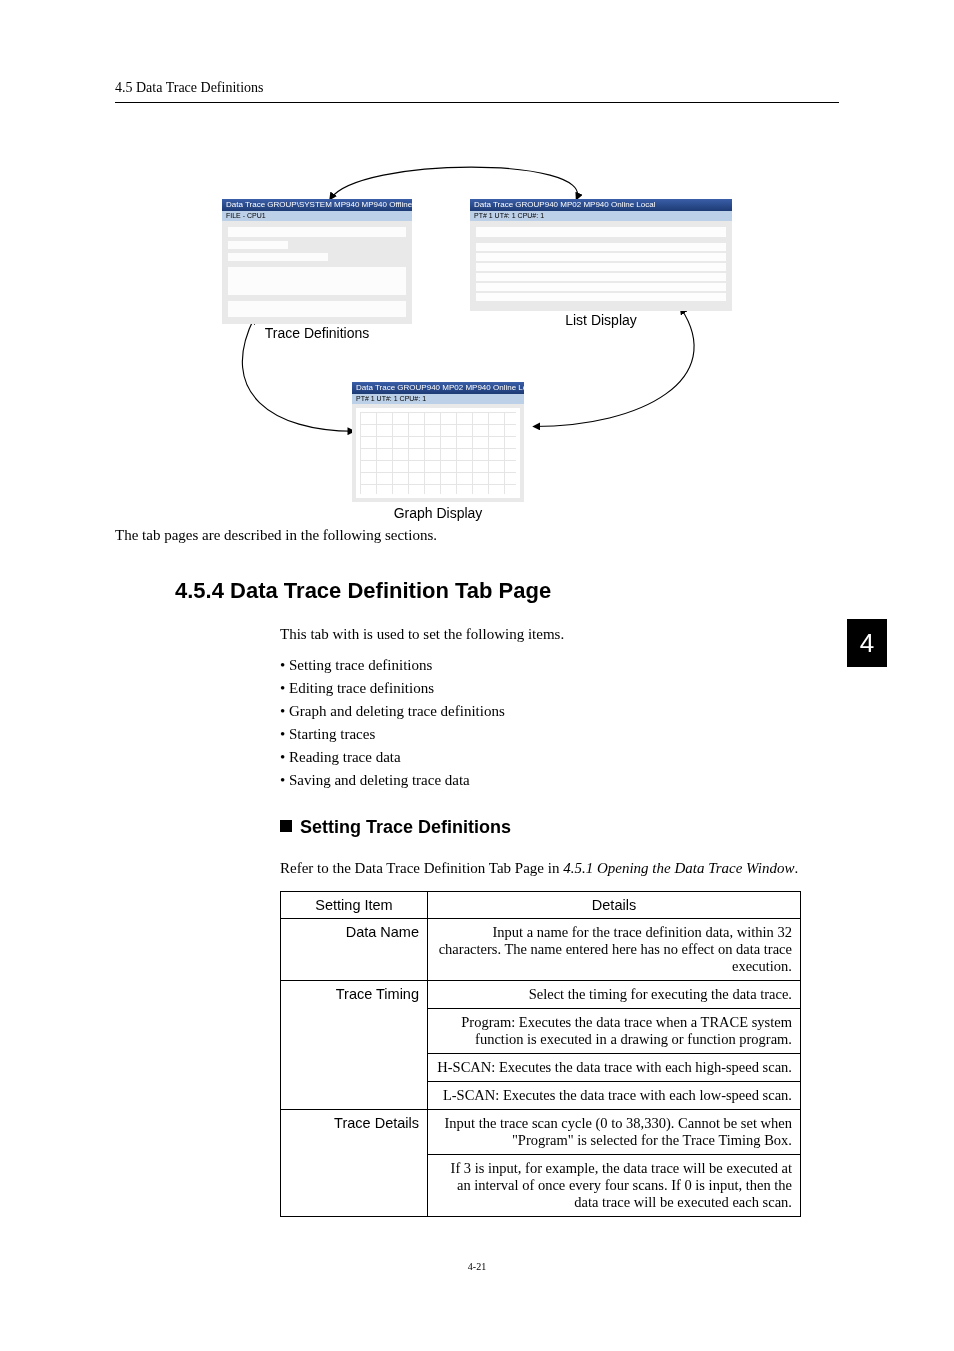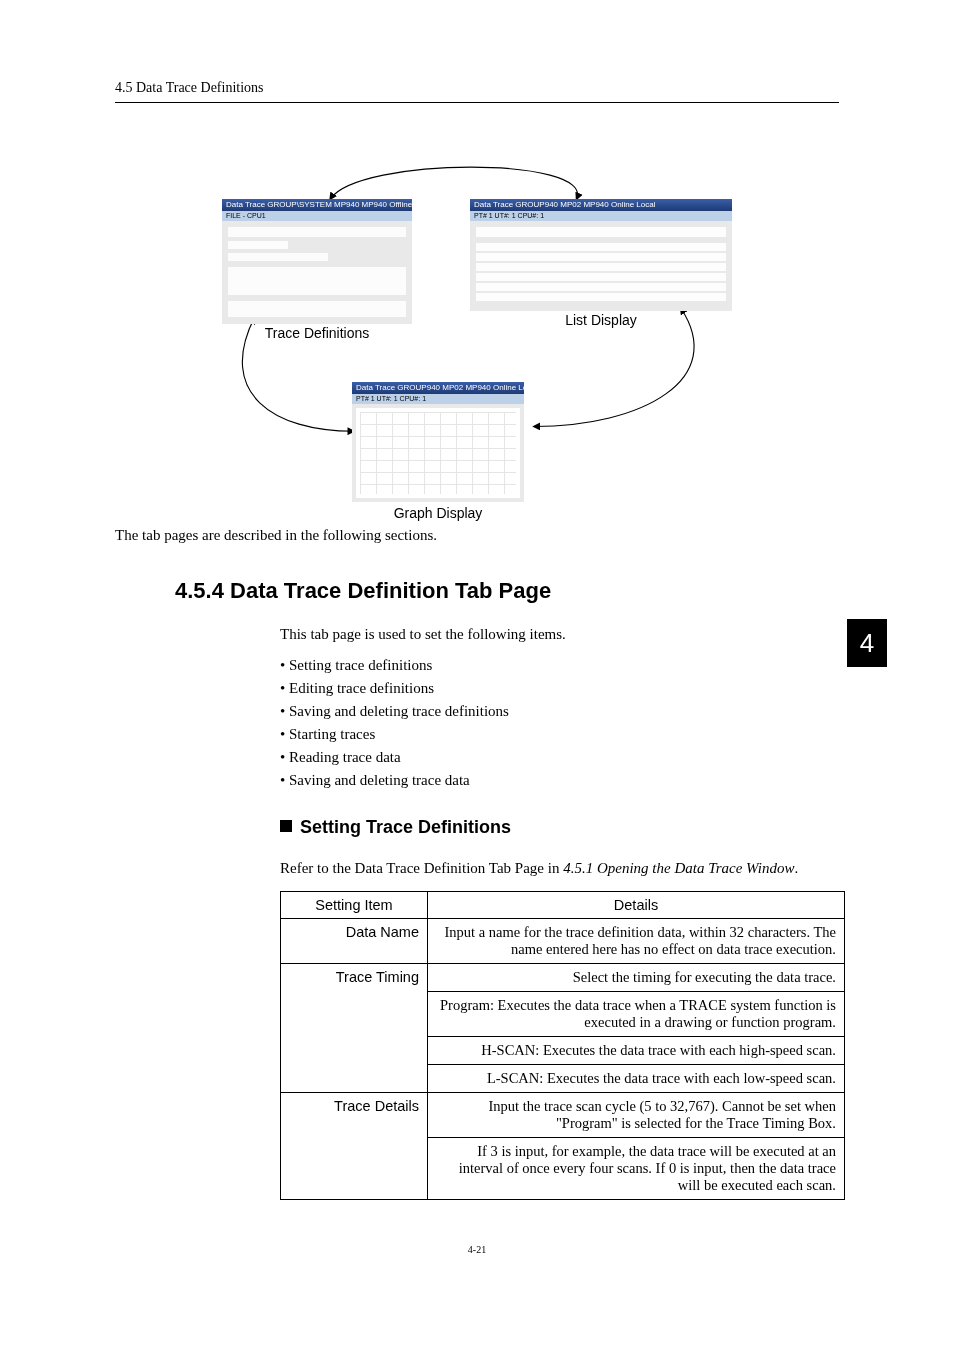--- a/index.html
+++ b/index.html
@@ -133,21 +133,21 @@
   }
   .h-sub .sq {
     display:inline-block; width:12px; height:12px; background:#000; margin-right:8px; vertical-align:1px;
   }
   .sidetab {
     position:absolute; right:67px; top:619px; width:40px; height:48px; background:#000; color:#fff;
     font-family: Arial, sans-serif; font-size:26px; text-align:center; line-height:48px;
   }
   table.settings {
     border-collapse: collapse;
-    width: 565px;
+    width: 521px;
     margin-left: 165px;
     font-size: 14.5px;
   }
   table.settings th, table.settings td {
     border: 1px solid #000;
     padding: 5px 8px;
     vertical-align: top;
     text-align: right;
   }
   table.settings th {
@@ -203,25 +203,25 @@
     <div class="fig-caption cap3">Graph Display</div>
   </div>
 
   <p class="desc-para">The tab pages are described in the following sections.</p>
 
   <h2 class="h454">4.5.4  Data Trace Definition Tab Page</h2>
 
   <div class="sidetab">4</div>
 
   <div class="body-text">
-    <p>This tab page is used to set the following items.</p>
+    <p>This tab with is used to set the following items.</p>
     <ul class="bullets">
       <li>Setting trace definitions</li>
       <li>Editing trace definitions</li>
-      <li>Saving and deleting trace definitions</li>
+      <li>Graph and deleting trace definitions</li>
       <li>Starting traces</li>
       <li>Reading trace data</li>
       <li>Saving and deleting trace data</li>
     </ul>
   </div>
 
   <h3 class="h-sub"><span class="sq"></span><span>Setting Trace Definitions</span></h3>
 
   <div class="body-text">
     <p>
@@ -247,21 +247,21 @@
           <td>Program: Executes the data trace when a TRACE system function is executed in a drawing or function program.</td>
         </tr>
     <tr>
           <td>H-SCAN: Executes the data trace with each high-speed scan.</td>
         </tr>
     <tr>
           <td>L-SCAN: Executes the data trace with each low-speed scan.</td>
         </tr>
     <tr>
       <td class="label" rowspan="2">Trace Details</td>
-      <td>Input the trace scan cycle (5 to 32,767). Cannot be set when "Program" is selected for the Trace Timing Box.</td>
+      <td>Input the trace scan cycle (0 to 38,330). Cannot be set when "Program" is selected for the Trace Timing Box.</td>
     </tr>
     <tr>
           <td>If 3 is input, for example, the data trace will be executed at an interval of once every four scans. If 0 is input, then the data trace will be executed each scan.</td>
         </tr>
   </tbody>
     </table>
 
   <div class="footer">4-21</div>
 </div>
 

